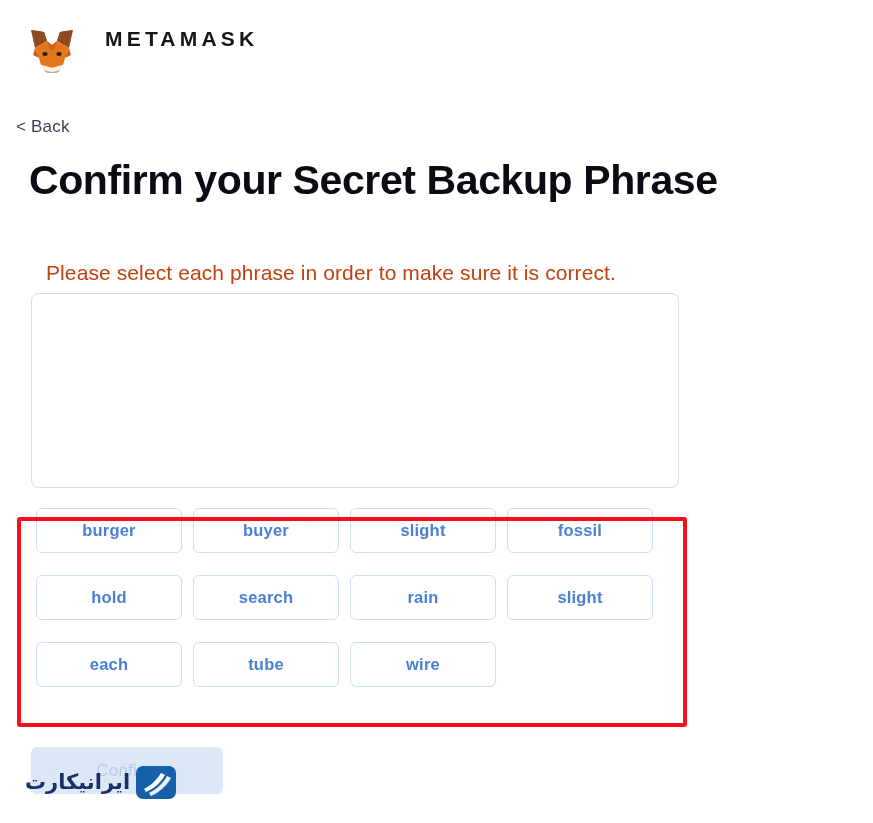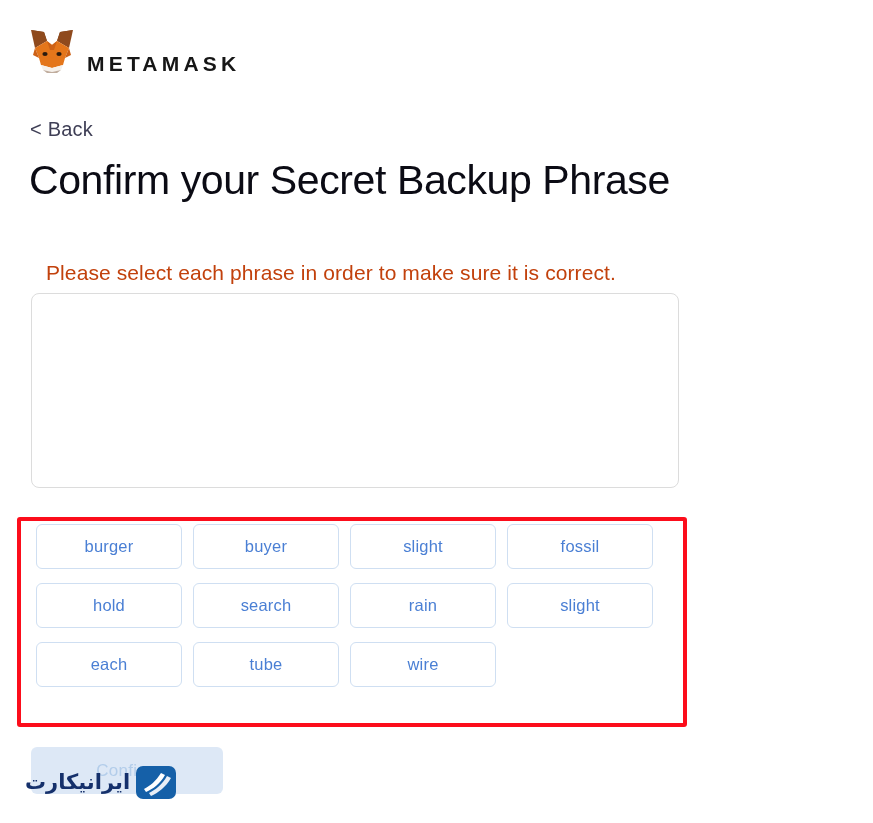--- a/index.html
+++ b/index.html
@@ -15,57 +15,57 @@
     overflow: hidden;
     position: relative;
   }
 
   
   .brand {
     position: absolute;
     left: 27px;
     top: 28px;
     display: flex;
-    align-items: flex-end;
-    gap: 10px;
+    align-items: flex-start;
+    gap: 28px;
   }
   .fox-logo {
     width: 50px;
     height: 46px;
     display: block;
   }
   .brand-word {
     font-size: 21px;
     font-weight: 700;
     letter-spacing: 4.2px;
     color: #161616;
     line-height: 1;
     white-space: nowrap;
   }
 
   
   .back-link {
     position: absolute;
-    left: 30px;
+    left: 16px;
     top: 116px;
-    font-size: 20px;
+    font-size: 17px;
     color: #3f3f56;
     letter-spacing: 0.2px;
     cursor: pointer;
     line-height: 1.3;
     white-space: nowrap;
   }
 
   
   .page-title {
     position: absolute;
     left: 29px;
     top: 157px;
     font-size: 41px;
-    font-weight: 400;
+    font-weight: 700;
     color: #0b0b14;
     letter-spacing: -0.4px;
     line-height: 1.15;
     white-space: nowrap;
     margin: 0;
   }
 
   
   .page-subtitle {
     position: absolute;
@@ -100,25 +100,26 @@
     height: 210px;
     border: 4px solid #fc0d1b;
     border-radius: 3px;
     pointer-events: none;
   }
 
   
   .word-bank {
     position: absolute;
     left: 36px;
-    top: 524px;
+    top: 508px;
     width: 635px;
     display: flex;
     flex-wrap: wrap;
-    gap: 14px 11px;
+    gap: 22px 11px;
+    font-weight: bold;
   }
   .word-chip {
     width: 146px;
     height: 45px;
     border: 1px solid #cfdff2;
     border-radius: 6px;
     background: #ffffff;
     color: #4a7fd4;
     font-size: 16.5px;
     display: flex;

